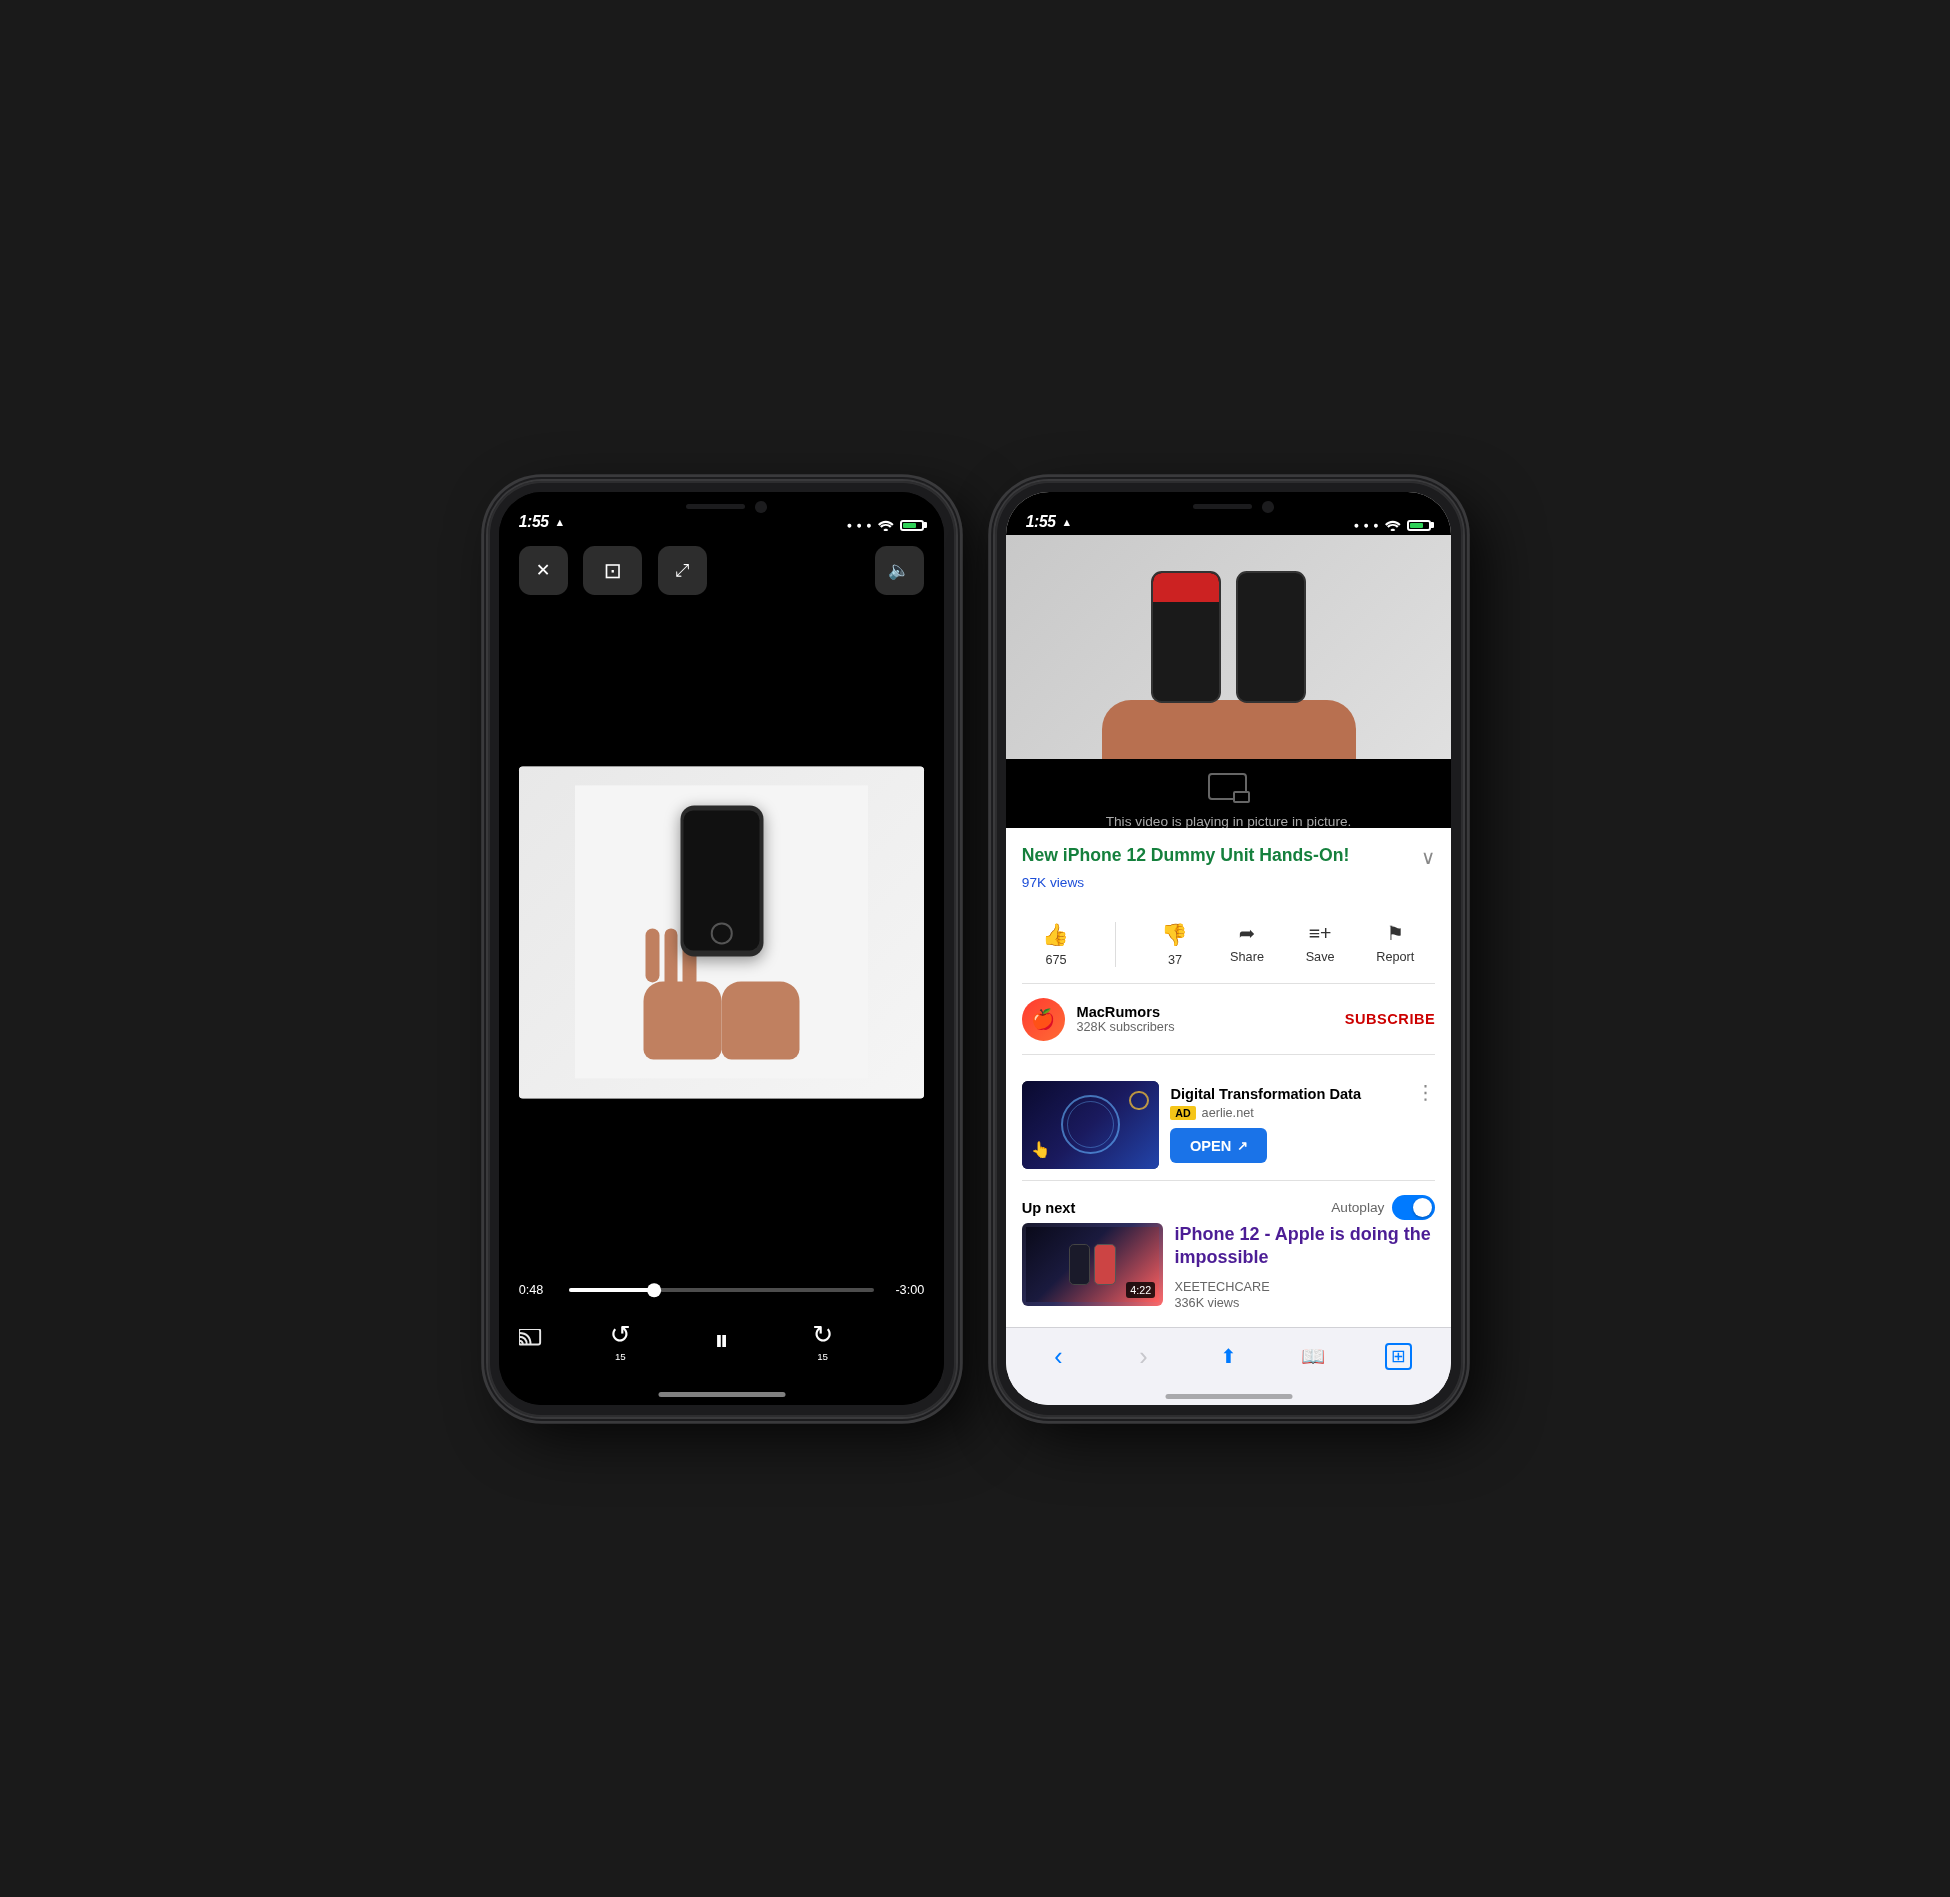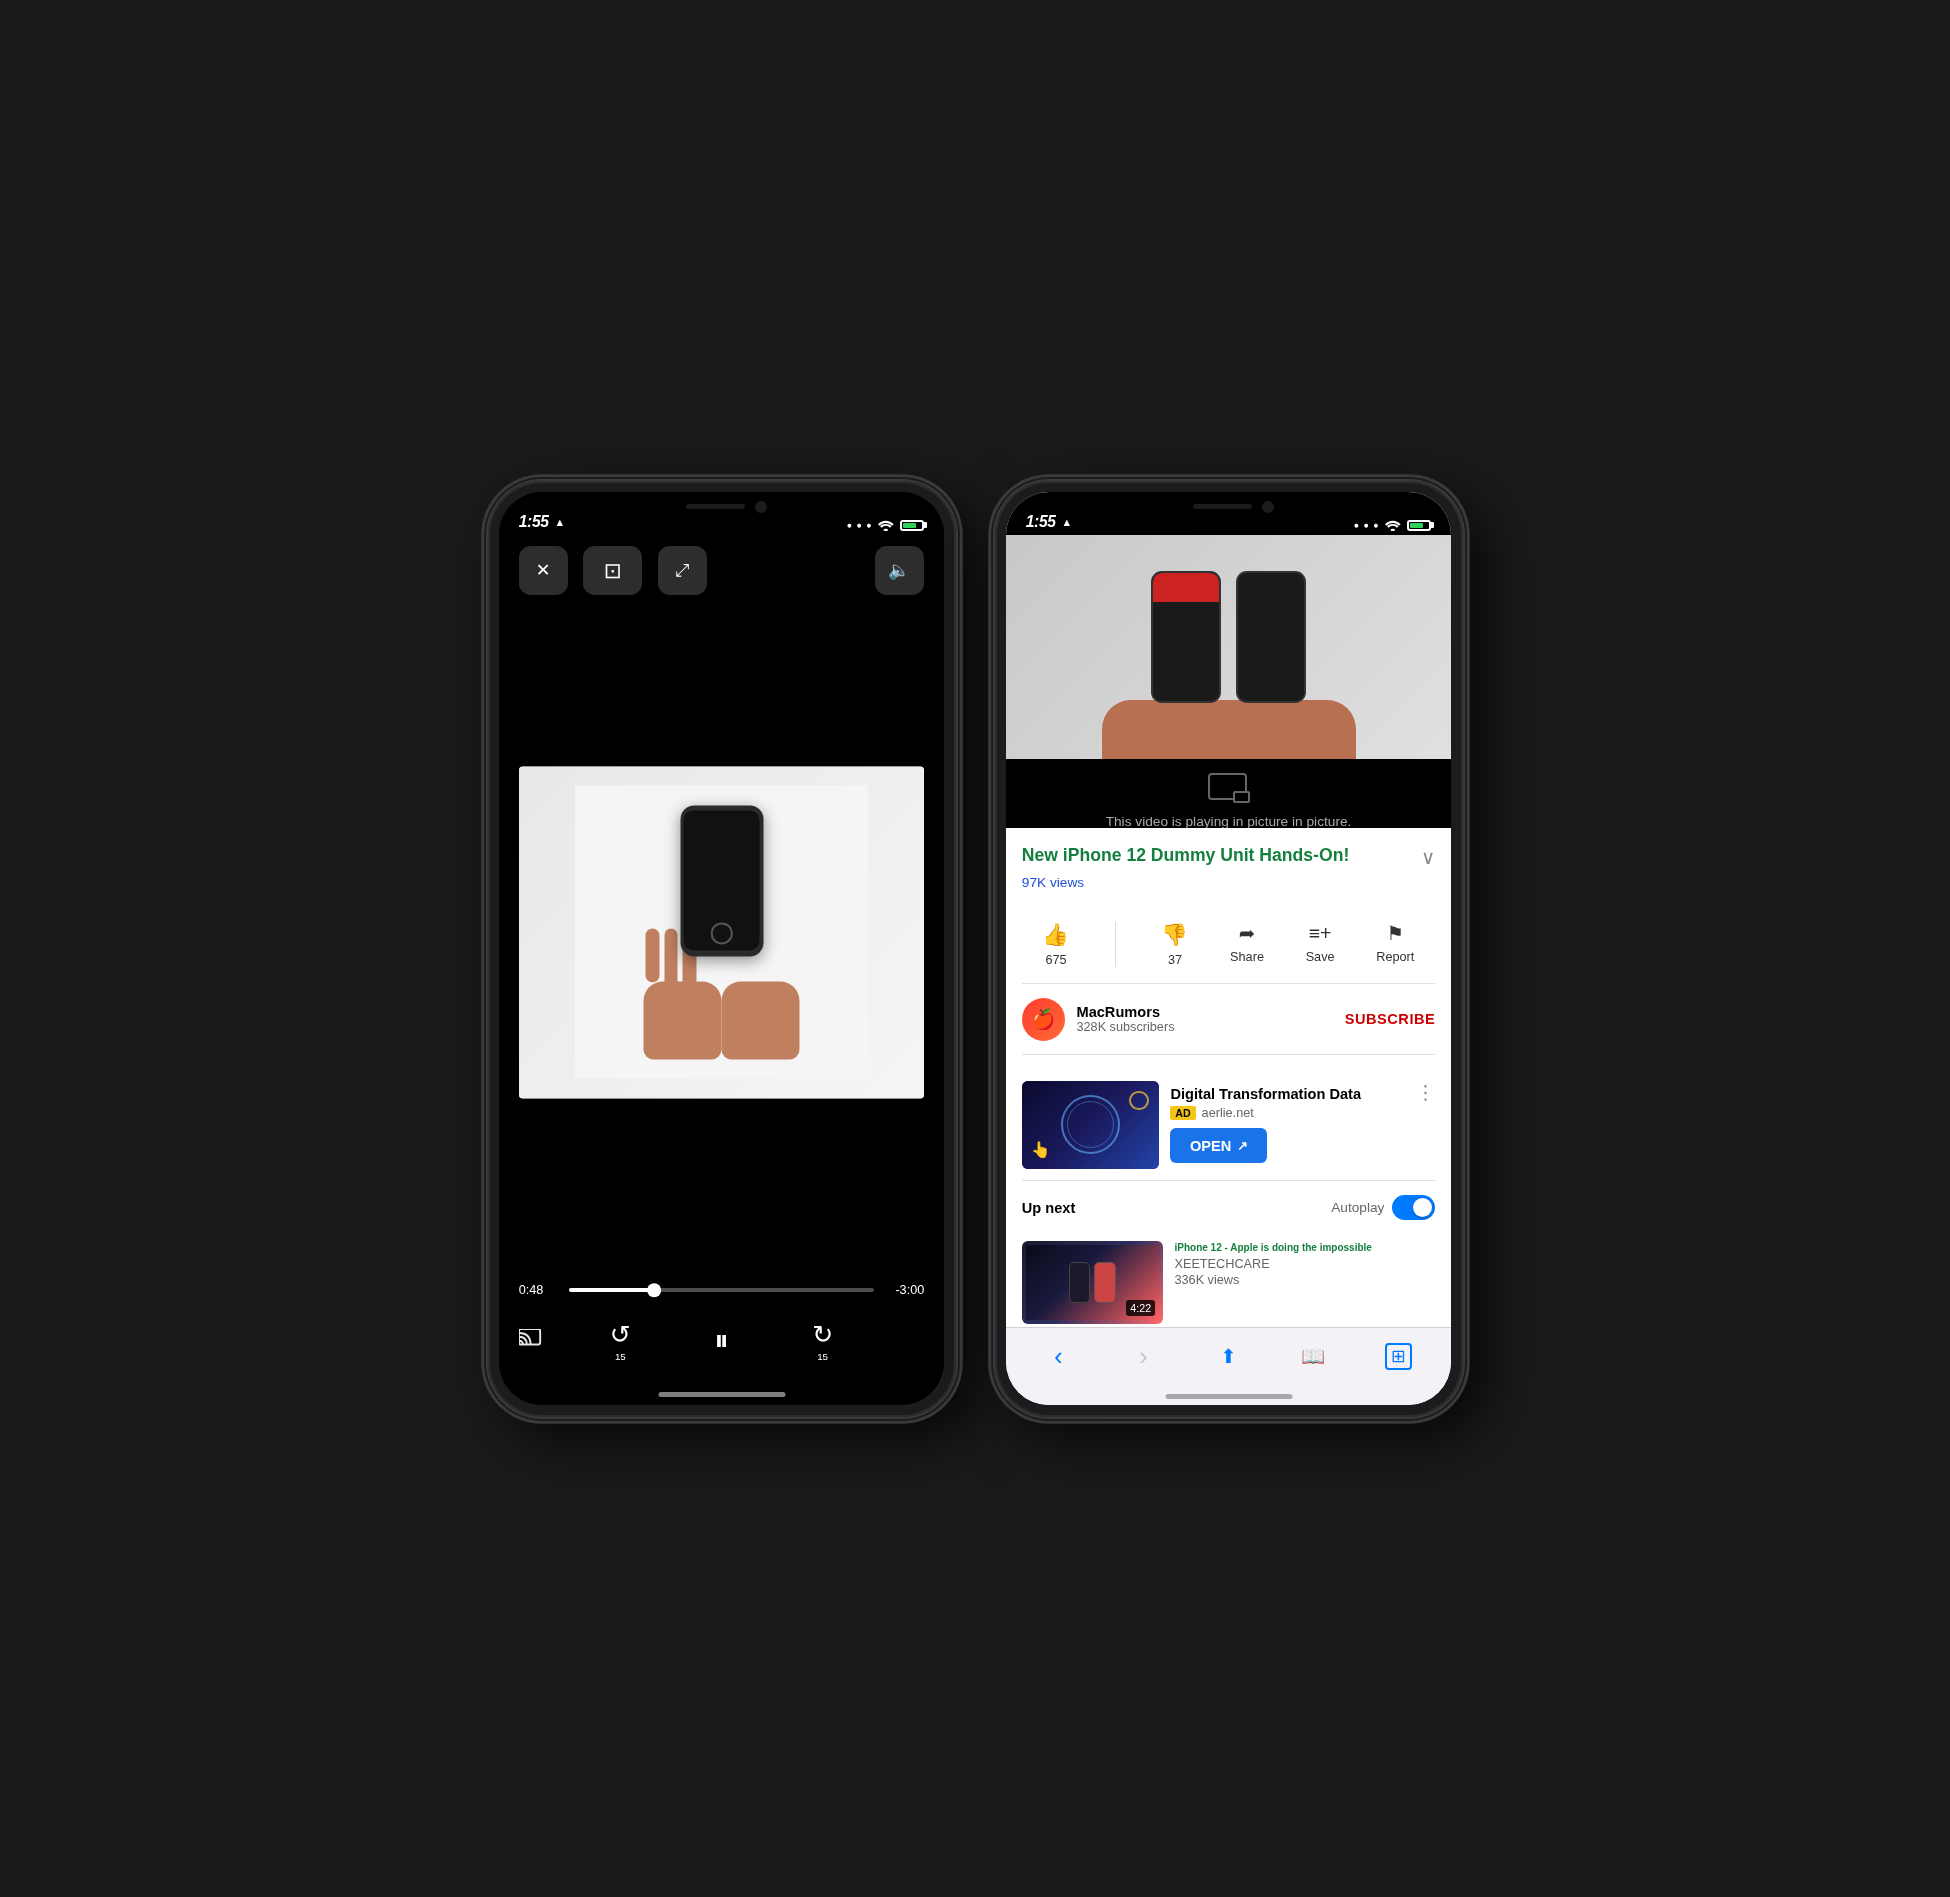--- a/index.html
+++ b/index.html
@@ -473,21 +473,21 @@
       font-size: 19.5px;
       cursor: pointer;
       align-self: flex-start;
     }
 
     
     .up-next-header {
       display: flex;
       justify-content: space-between;
       align-items: center;
-      margin-bottom: 21px;
+      margin-bottom: 3px;
     }
     .up-next-label {
       font-size: 14.6px;
       font-weight: 600;
       color: #000;
     }
     .autoplay-row {
       display: flex;
       align-items: center;
       gap: 7.8px;
@@ -539,25 +539,25 @@
       background: rgba(0,0,0,0.8);
       color: #fff;
       font-size: 10.7px;
       padding: 2px 3.9px;
       border-radius: 2.9px;
     }
     .next-info {
       flex: 1;
     }
     .next-title {
-      font-size: 10px;
+      font-size: 18px;
       font-weight: 600;
-      color: #15803d;
+      color: #4c1d95;
       line-height: 1.3;
-      margin-bottom: 3px;
+      margin-bottom: 10px;
     }
     .next-channel {
       font-size: 12.7px;
       color: #666;
       margin-bottom: 2px;
     }
     .next-views {
       font-size: 12.7px;
       color: #666;
     }

